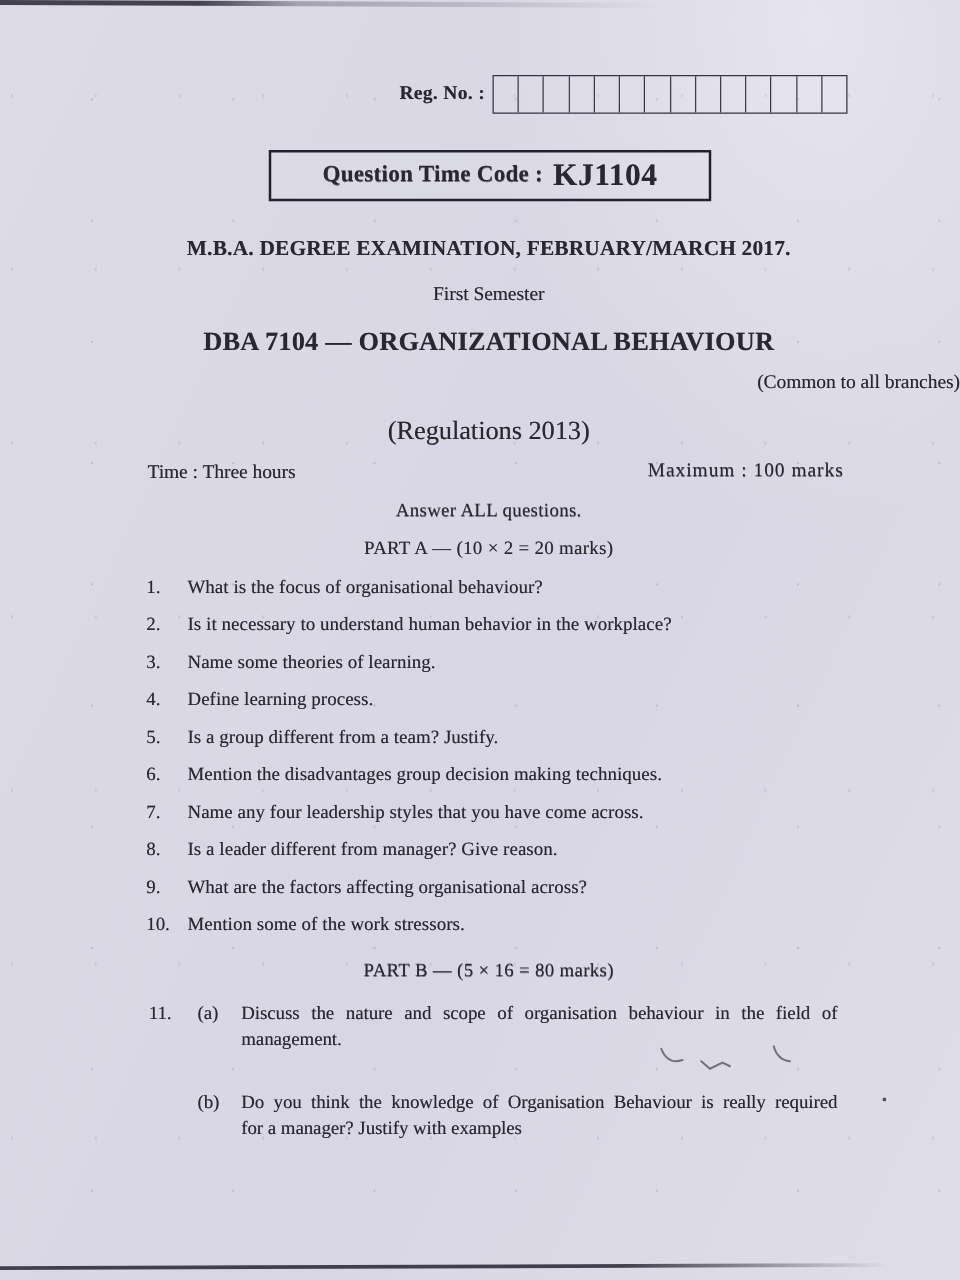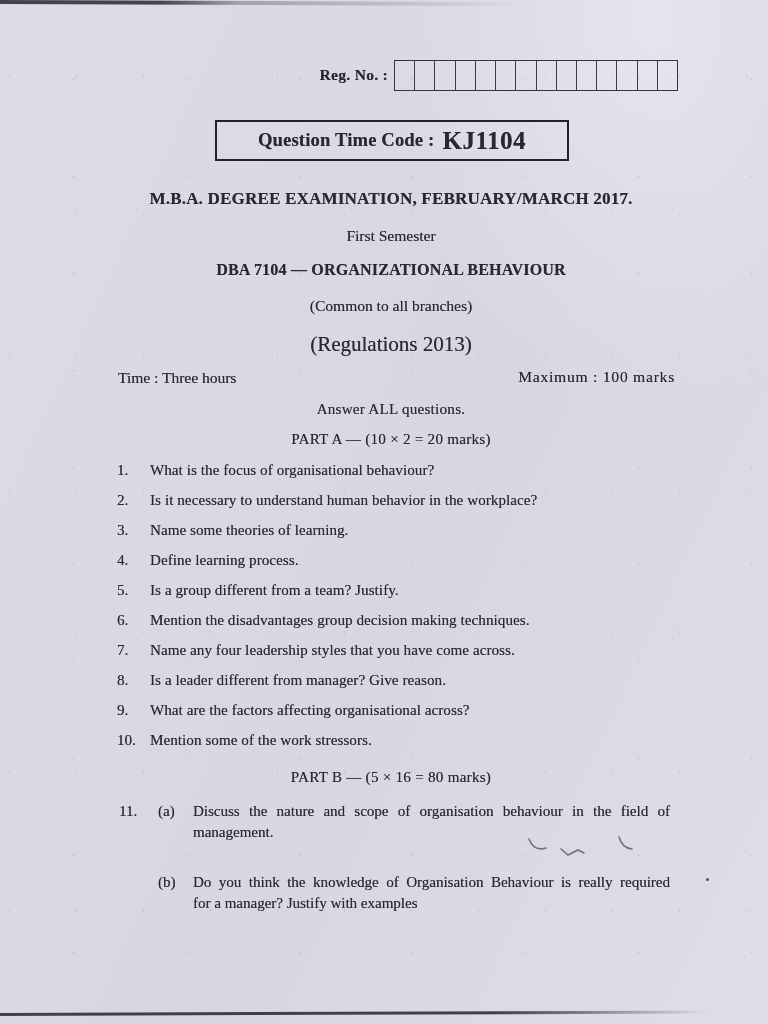--- a/index.html
+++ b/index.html
@@ -31,22 +31,22 @@
 
   
   .code-box{top:120px;left:215px;width:350px;height:37px;border:2.5px solid #232030;
     display:flex;align-items:center;justify-content:center;gap:8px;background:rgba(255,255,255,.05);}
   .code-label{font-size:18.5px;font-weight:bold;letter-spacing:.2px;}
   .code-value{font-size:25px;font-weight:bold;letter-spacing:.5px;}
 
   
   .exam-title{top:189px;font-size:17px;font-weight:bold;letter-spacing:.2px;}
   .semester{top:227px;font-size:15.5px;}
-  .course{top:261px;font-size:16px;font-weight:bold;letter-spacing:.2px;}
-  .common{top:297px;font-size:15.5px;}
+  .course{top:261px;font-size:21px;font-weight:bold;letter-spacing:.2px;}
+  .common{top:297px;font-size:15.5px;text-align:right;}
   .regulations{top:332px;font-size:21px;}
   .time{top:369px;left:118px;font-size:15.5px;}
   .maxmarks{top:368px;right:93px;font-size:15.5px;letter-spacing:.8px;}
   .instruction{top:401px;font-size:15px;letter-spacing:.3px;}
   .parta-head{top:431px;font-size:15px;letter-spacing:.3px;}
   .partb-head{top:769px;font-size:15px;letter-spacing:.3px;}
 
   
   .qlist{top:462px;left:0;width:768px;}
   .qrow{display:flex;align-items:flex-start;height:30px;padding-left:117px;font-size:15px;}

